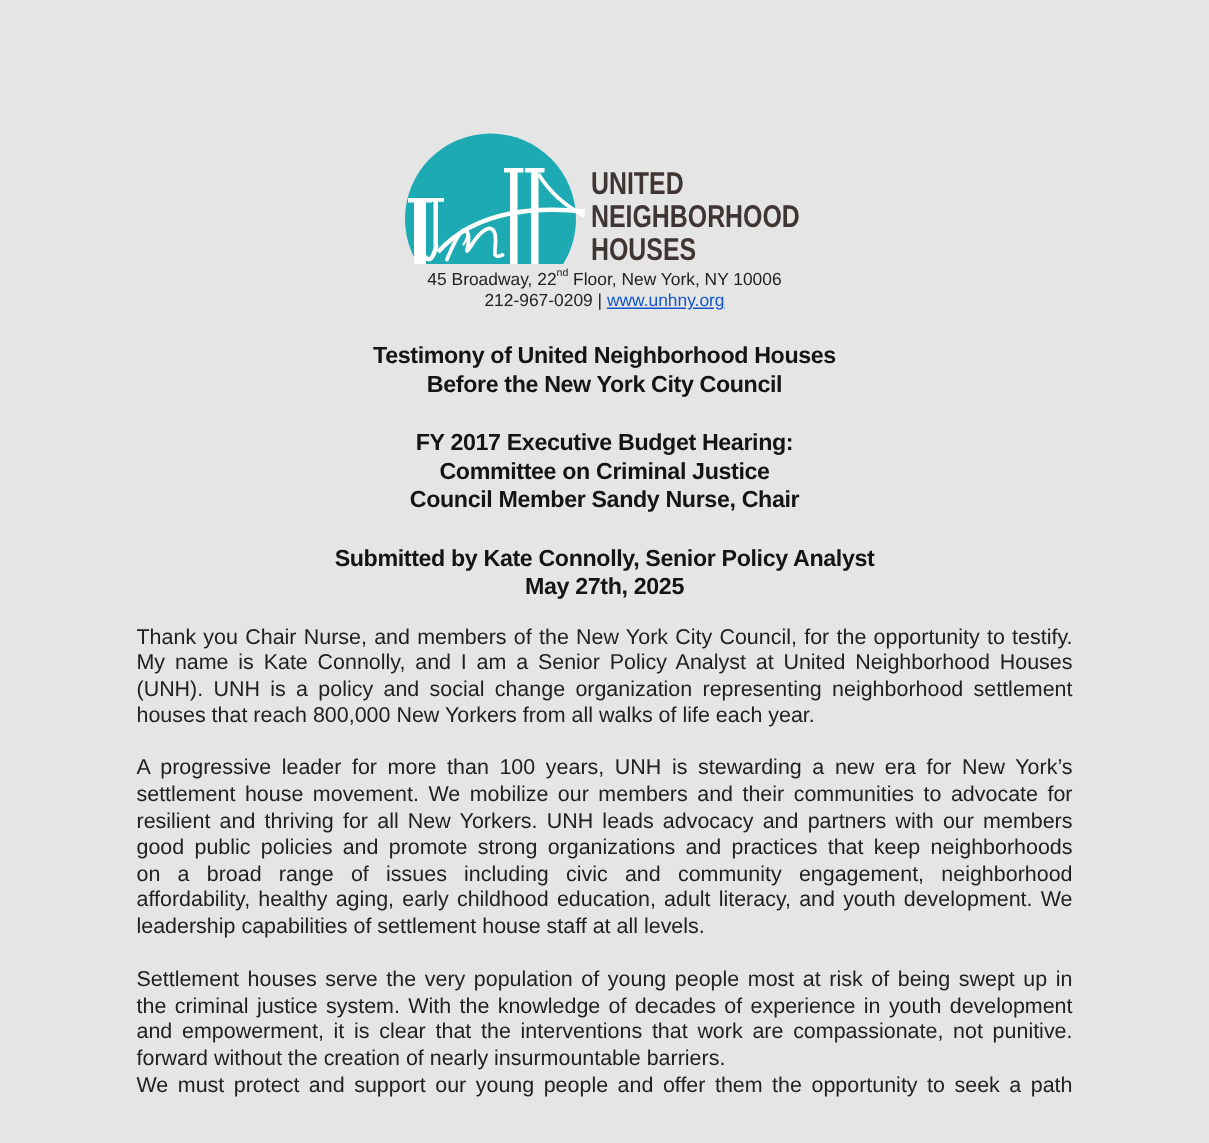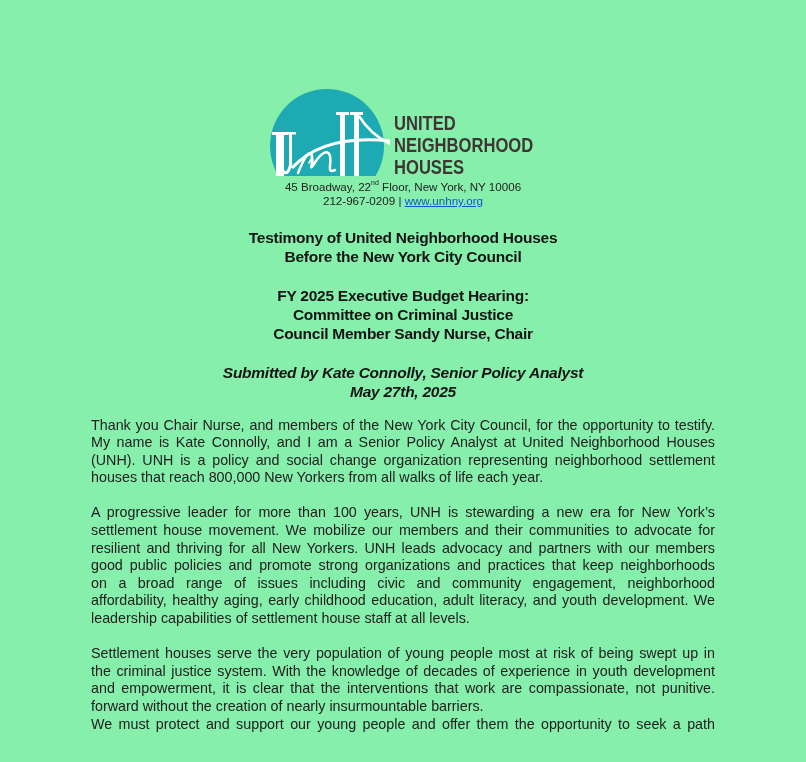--- a/index.html
+++ b/index.html
@@ -1,35 +1,35 @@
 <!DOCTYPE html>
 <html><head>
 <meta charset="utf-8">
 <style>
   html, body { margin: 0; padding: 0; background: #ffffff; }
   body { width: 806px; height: 762px; position: relative; overflow: hidden;
          font-family: "Liberation Sans", sans-serif; color: #202020; }
-  .page { position: absolute; left: 0; top: 0; width: 806px; height: 762px; background: #86efac; }
+  .page { position: absolute; left: 0; top: 0; width: 806px; height: 762px; background: #e5e5e5; }
 
   .logo-mark { position: absolute; left: 268px; top: 86px; width: 122px; height: 92px; }
   .logo-text { position: absolute; left: 394px; top: 112px; font-weight: bold; font-size: 21px;
                line-height: 22px; color: #3f3634; transform: scaleX(0.79); transform-origin: 0 0;
                white-space: nowrap; }
   .logo-text div { display: block; }
 
   .address { position: absolute; left: 0; top: 180px; width: 806px; text-align: center;
              font-size: 11.6px; line-height: 14px; color: #222222; }
   .address sup { font-size: 7px; line-height: 0; position: relative; top: -1px; vertical-align: super; }
   .address a { color: #1155cc; text-decoration: underline; }
 
   .title-block { position: absolute; left: 0; top: 228px; width: 806px; text-align: center;
                  font-weight: bold; font-size: 15.5px; line-height: 19.3px; letter-spacing: -0.25px;
                  color: #141414; }
   .title-group { margin: 0 0 19.3px 0; }
-  .title-group:last-child { margin-bottom: 0; font-style: italic; }
+  .title-group:last-child { margin-bottom: 0; }
   .title-line { display: block; white-space: nowrap; }
 
   .body-text { position: absolute; left: 91px; top: 416.5px; width: 624px;
                font-size: 14.3px; line-height: 17.6px; color: #202020; }
   .para { margin: 0 0 17.6px 0; }
   .ln { display: block; text-align: justify; text-align-last: justify; }
   .ln.last { text-align: right; text-align-last: left; }
 </style>
 </head>
 <body>
@@ -76,21 +76,21 @@
     <div><span>45 Broadway, 22</span><sup>nd</sup><span> Floor, New York, NY 10006</span></div>
     <div><span>212-967-0209</span><span> | </span><a title="www.unhny.org">www.unhny.org</a></div>
   </div>
 
   <div class="title-block">
     <div class="title-group">
       <span class="title-line">Testimony of United Neighborhood Houses</span>
       <span class="title-line">Before the New York City Council</span>
     </div>
     <div class="title-group">
-      <span class="title-line">FY 2025 Executive Budget Hearing:</span>
+      <span class="title-line">FY 2017 Executive Budget Hearing:</span>
       <span class="title-line">Committee on Criminal Justice</span>
       <span class="title-line">Council Member Sandy Nurse, Chair</span>
     </div>
     <div class="title-group">
       <span class="title-line">Submitted by Kate Connolly, Senior Policy Analyst</span>
       <span class="title-line">May 27th, 2025</span>
     </div>
   </div>
 
   <div class="body-text">

